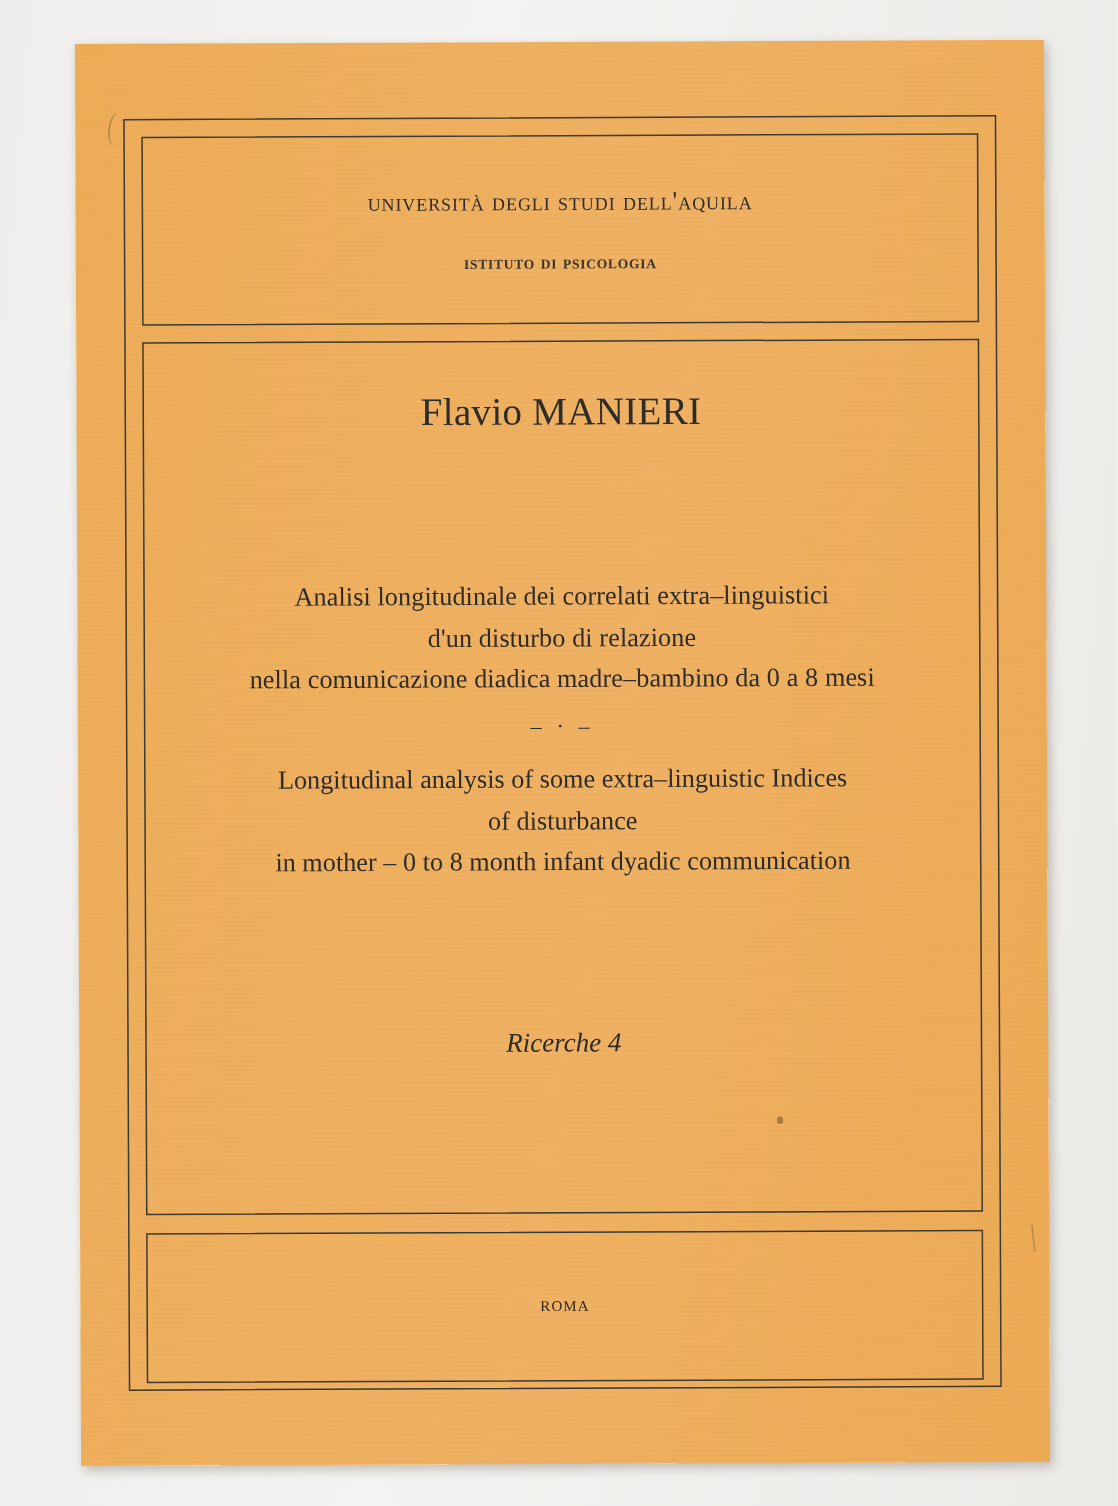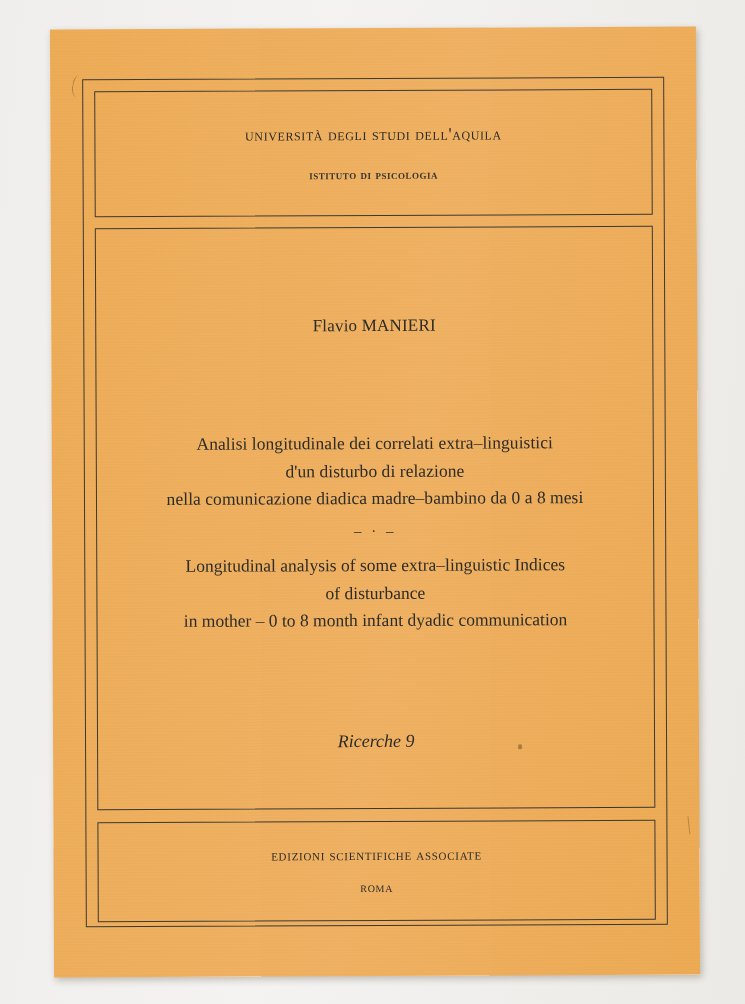--- a/index.html
+++ b/index.html
@@ -102,22 +102,22 @@
   .panel-mid .inner {
     position: absolute;
     inset: 0;
     display: flex;
     flex-direction: column;
     align-items: center;
     text-align: center;
     color: #2b2a26;
   }
   .author {
-    margin-top: 88px;
-    font-size: 17px;
+    margin-top: 32px;
+    font-size: 26px;
     letter-spacing: .2px;
   }
 
   .title-it {
     margin-top: 94px;
     font-size: 17.5px;
     line-height: 1.58;
     letter-spacing: .05px;
     padding: 0 40px;
   }
@@ -227,27 +227,26 @@
         </div>
 
         <div class="divider">– · –</div>
 
         <div class="title-en">
           <div>Longitudinal analysis of some extra–linguistic Indices</div>
           <div>of disturbance</div>
           <div>in mother – 0 to 8 month infant dyadic communication</div>
         </div>
 
-        <div class="series">Ricerche 9</div>
+        <div class="series">Ricerche 4</div>
 
         <div class="speck"></div>
       </div>
     </div>
 
     <div class="panel panel-bot">
       <div class="inner">
-        <div class="publisher">Edizioni Scientifiche Associate</div>
         <div class="city">Roma</div>
       </div>
     </div>
 
   </div>
 </div>
 
 </body></html>

